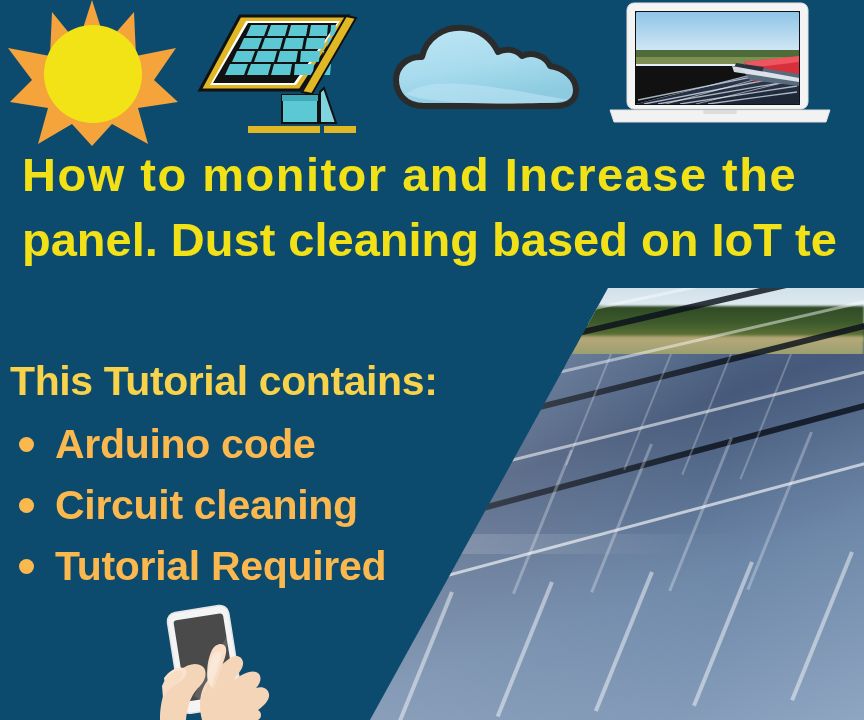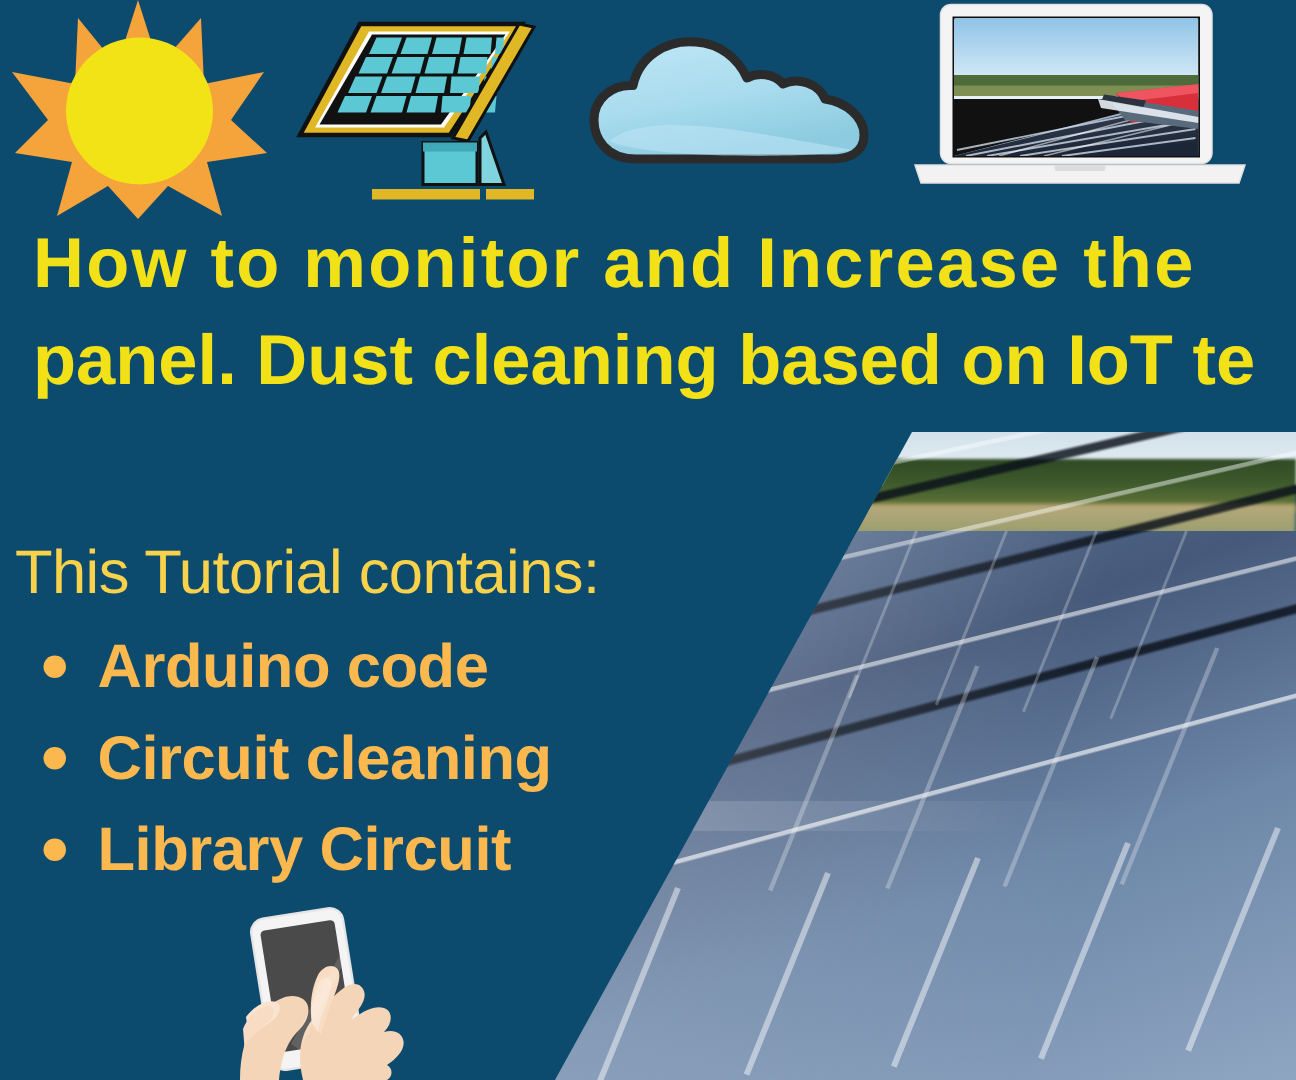--- a/index.html
+++ b/index.html
@@ -112,29 +112,29 @@
     pointer-events: none;
   }
 
   
   .tut-head {
     position: absolute;
     left: 10px;
     top: 358px;
     color: #F8D24A;
     font-family: "Liberation Sans", sans-serif;
-    font-weight: normal;
+    font-weight: bold;
     font-size: 41px;
     line-height: 46px;
     white-space: nowrap;
     letter-spacing: -0.4px;
   }
   .bullets {
     position: absolute;
-    left: 18px;
+    left: 8px;
     top: 414px;
     margin: 0;
     padding: 0;
     list-style: none;
   }
   .bullets li {
     display: flex;
     align-items: center;
     height: 61px;
     color: #FBB84F;
@@ -350,21 +350,21 @@
     <li>
       <span class="dot"></span>
       <span>Arduino code</span>
     </li>
     <li>
       <span class="dot"></span>
       <span>Circuit cleaning</span>
     </li>
     <li>
       <span class="dot"></span>
-      <span>Library Circuit</span>
+      <span>Tutorial Required</span>
     </li>
   </ul>
 
   <div class="hand-wrap">
     <svg width="200" height="120" viewBox="0 0 200 120">
 
       <g transform="rotate(-9 70 60)">
         <rect x="24" y="6" width="62" height="102" rx="9" fill="#F4F4F4" stroke="#E4E4E4" stroke-width="1.5"></rect>
         <rect x="30" y="14" width="50" height="82" rx="3" fill="#4A4A4A"></rect>
       </g>

